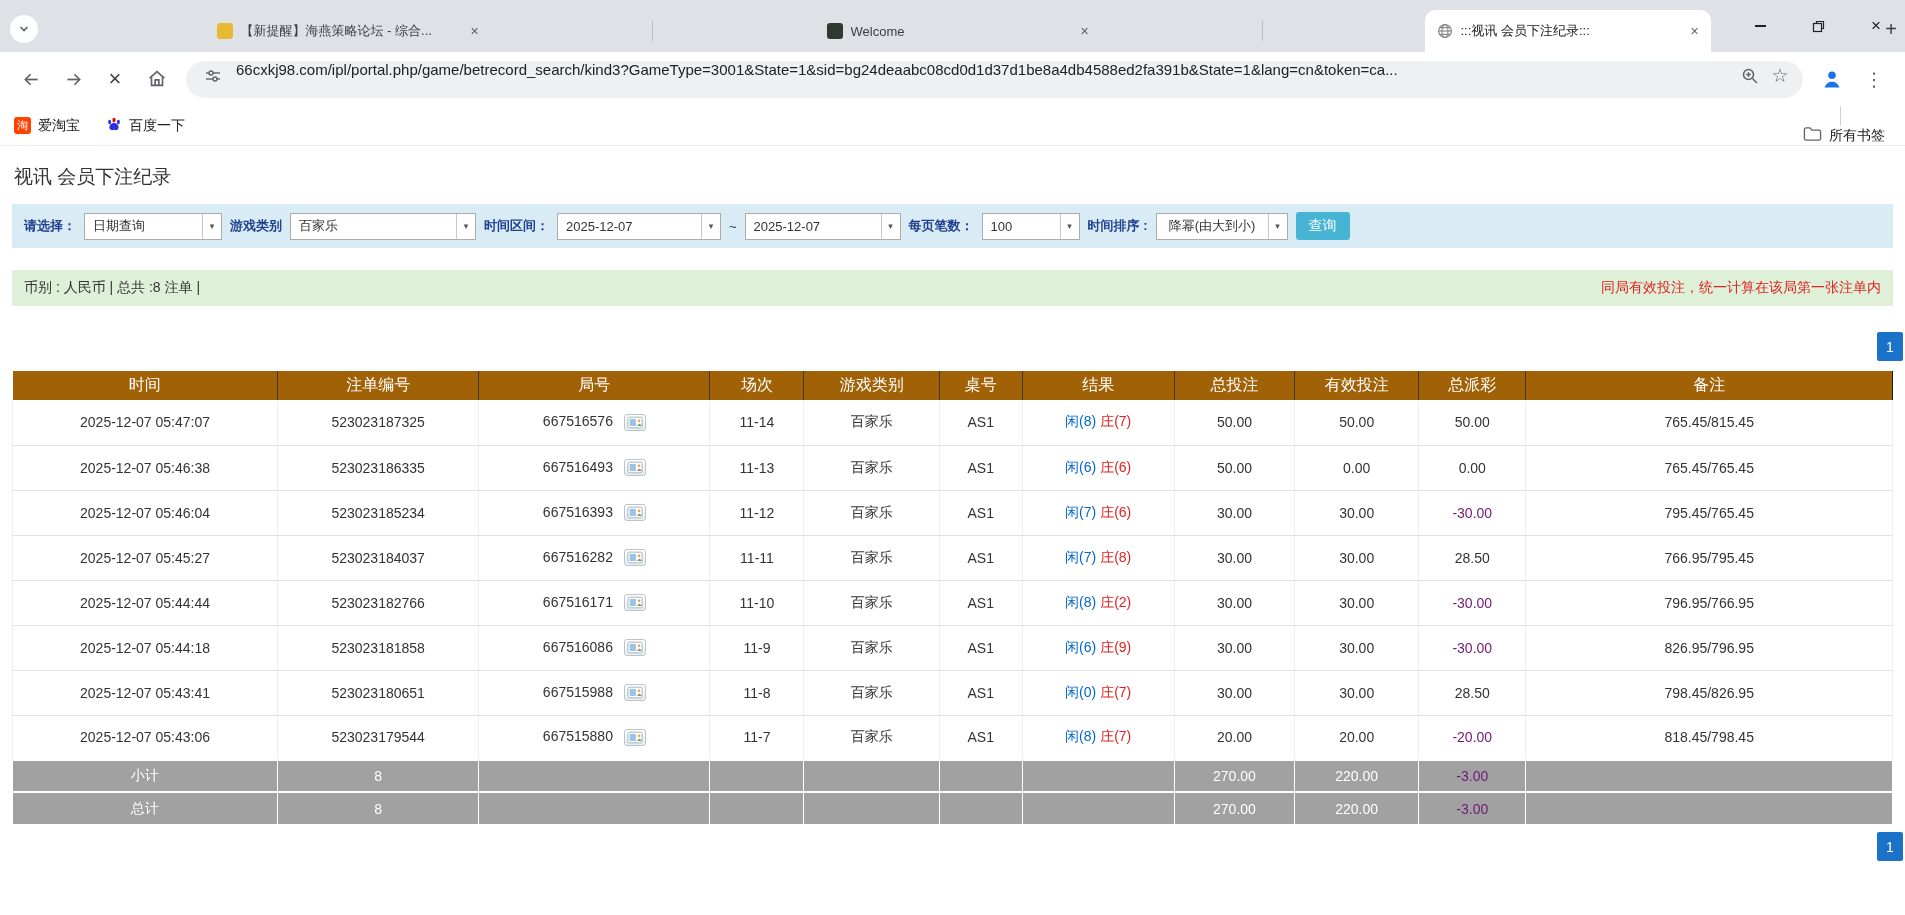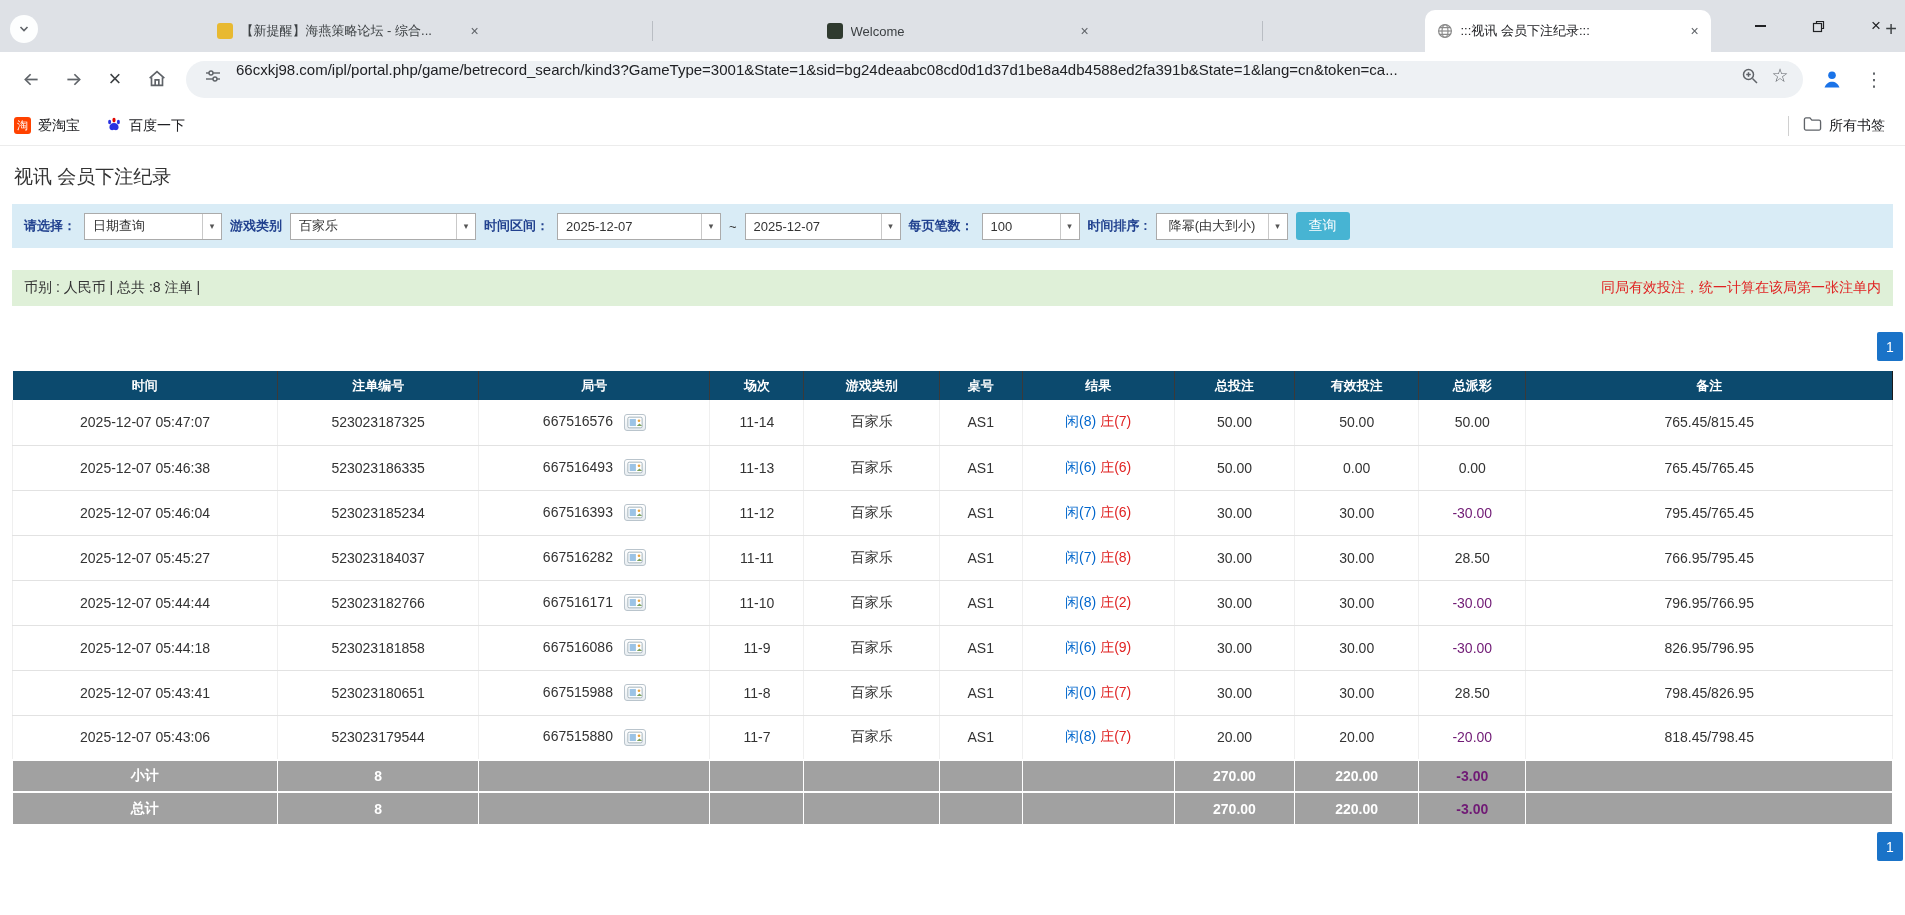--- a/index.html
+++ b/index.html
@@ -28,21 +28,21 @@
   .omnibox { flex:1; height:37px; background:#eef1f4; border-radius:19px; display:flex; align-items:flex-start; padding:0 8px 0 12px; margin:0 8px; min-width:0; }
   .url-text { flex:1; font-size:15px; color:#202124; white-space:nowrap; overflow:hidden; text-overflow:ellipsis; margin:0 8px; min-width:0; }
   .omni-icon { width:30px; height:30px; display:flex; align-items:center; justify-content:center; color:#5f6368; flex:0 0 auto; }
   .star-glyph { font-size:19px; line-height:1; }
   .kebab { font-size:19px; }
 
   
   .bookmarks-bar { height:40px; background:#fff; display:flex; align-items:center; padding:0 14px; border-bottom:1px solid #ececec; font-size:14px; color:#202124; }
   .bm { display:flex; align-items:center; gap:7px; margin-right:26px; }
   .bm-icon-taobao { width:17px; height:17px; background:#ff4200; color:#fff; border-radius:3px; font-size:11px; display:flex; align-items:center; justify-content:center; }
-  .bm-right { margin-left:auto; display:flex; align-items:center; }
+  .bm-right { margin-left:auto; display:flex; align-items:center;flex-direction:column; }
   .vdiv { width:1px; height:20px; background:#d0d0d0; margin-right:14px; }
   .bm.last { margin-right:6px; }
 
   
   .page-title { font-size:19px; color:#333; font-weight:400; margin:18px 0 14px 14px; }
 
   .filter-bar { margin:0 12px; background:#d9ecf6; height:44px; display:flex; align-items:center; padding:0 12px; gap:8px; }
   .f-label { color:#21418f; font-weight:700; font-size:13px; white-space:nowrap; }
   .combo { background:#fff; border:1px solid #ababab; height:27px; display:flex; align-items:center; font-size:13px; color:#333; flex:0 0 auto; }
   .combo .val { padding:0 8px; flex:1; white-space:nowrap; overflow:hidden; }
@@ -53,25 +53,25 @@
 
   .summary-bar { margin:22px 12px 0; background:#dff0d8; height:36px; display:flex; align-items:center; justify-content:space-between; padding:0 12px; font-size:14px; }
   .summary-left { color:#333; }
   .summary-right { color:#e02222; }
 
   .pager-row { display:flex; justify-content:flex-end; margin:26px 2px 10px 0; }
   .pager-row.bottom { margin:8px 2px 0 0; }
   .pager-btn { min-width:26px; height:29px; background:#1a73c8; color:#fff; display:flex; align-items:center; justify-content:center; font-size:14px; border-radius:2px; padding:0 4px; }
 
   table.bet-table { width:1881px; margin:0 12px; border-collapse:collapse; table-layout:fixed; font-size:14px; }
-  .bet-table thead th { background:#0c4a6e; color:#fff; height:29px; font-weight:700; font-size:13px; border-right:1px solid #3a3a3a; }
+  .bet-table thead th { background:#a16207; color:#fff; height:29px; font-weight:400; font-size:16px; border-right:1px solid #3a3a3a; }
   .bet-table thead th:last-child { border-right:1px solid #1a1a1a; }
   .bet-table tbody td { height:45px; text-align:center; color:#333; background:#fff; border-bottom:1px solid #e2e2e2; border-right:1px solid #efefef; overflow:hidden; white-space:nowrap; }
   .bet-table tbody td:first-child { border-left:1px solid #efefef; }
-  .bet-table tfoot td { height:32px; background:#a1a1a1; color:#fff; font-weight:700; text-align:center; border-right:1px solid #fff; border-top:2px solid #fff; font-size:14px; }
+  .bet-table tfoot td { height:32px; background:#a1a1a1; color:#fff; font-weight:400; text-align:center; border-right:1px solid #fff; border-top:2px solid #fff; font-size:14px; }
   .player { color:#0066cc; }
   .banker { color:#e02222; }
   .bet-link { color:#0066cc; cursor:pointer; }
   .money.neg, tfoot .money.neg { color:#701a75; }
   .replay { display:inline-flex; align-items:center; vertical-align:middle; margin-left:7px; border:1px solid #b9c4cc; border-radius:3px; padding:1px 2px; background:linear-gradient(#ffffff,#e8edf1); cursor:pointer; }
 </style>
 </head>
 <body>
 
 <div class="screen">

